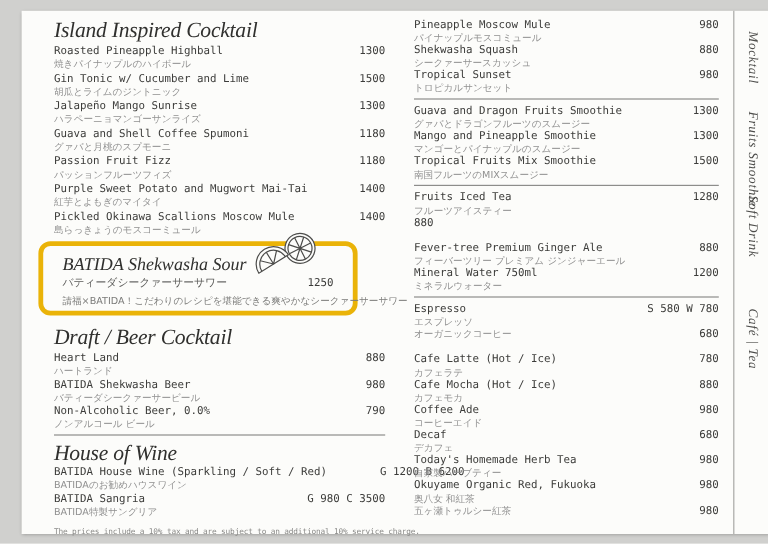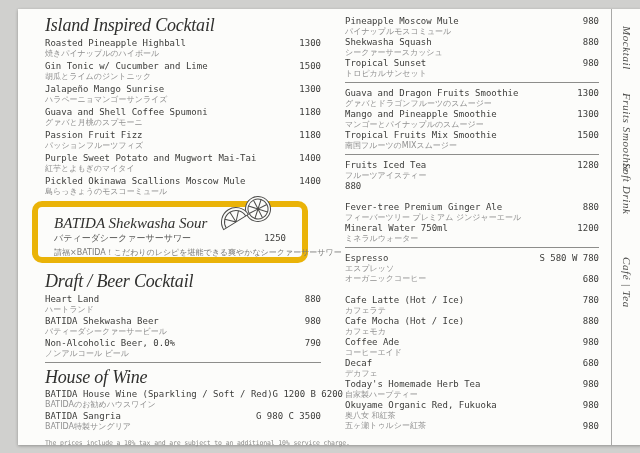--- a/index.html
+++ b/index.html
@@ -25,33 +25,33 @@
   
   .heading{
     font-family:"Liberation Serif","DejaVu Serif",serif;font-style:italic;font-weight:normal;
     font-size:18px;line-height:20px;color:#30302e;margin:0 0 3px 0;letter-spacing:-.2px;
   }
   .h-beer{margin-top:8px;}
   .h-wine{margin-top:0;margin-bottom:2px;}
   
   .item{display:flex;justify-content:space-between;align-items:flex-start;}
   .col-left .items-a .item{height:23px;}
-  .col-left .items-b .item{height:22px;}
+  .col-left .items-b .item{height:22px;gap:44px;}
   .col-right .item{height:21px;}
   .item-en{font-size:9px;line-height:11px;color:#3c3c3a;white-space:pre;}
   .item-jp{font-family:"DejaVu Sans","Liberation Sans",sans-serif;font-size:8px;line-height:10px;color:#909090;white-space:pre;}
   .item-price{font-size:9px;line-height:11px;color:#3c3c3a;white-space:pre;}
   
   .rule{border:none;border-top:1px solid #8d8d8b;height:0;}
   .col-right .rule{margin:3px 0 5px 0;}
   .rule-left{border:none;border-top:1px solid #8d8d8b;height:0;margin:2px 0 4px 0;}
   
   .feature-box{
-    position:relative;margin:2px 13px 0 -13px;height:62px;box-sizing:border-box;
-    border:6px solid #eab308;border-radius:10px;padding:8px 16px 6px 16px;
+    position:relative;margin:2px 23px 0 -13px;height:62px;box-sizing:border-box;
+    border:4px solid #eab308;border-radius:10px;padding:8px 16px 6px 16px;
   }
   .box-title{
     font-family:"Liberation Serif","DejaVu Serif",serif;font-style:italic;font-weight:normal;
     font-size:15px;line-height:16px;color:#30302e;margin:0 0 2px 0;
   }
   .box-row{display:flex;justify-content:space-between;align-items:flex-end;}
   .box-jp{font-family:"DejaVu Sans","Liberation Sans",sans-serif;font-size:9px;line-height:11px;color:#5a5a58;}
   .box-price{font-size:9px;line-height:11px;color:#3c3c3a;}
   .box-desc{font-family:"DejaVu Sans","Liberation Sans",sans-serif;font-size:8px;line-height:10px;color:#7b7b79;margin-top:4px;white-space:nowrap;}
   .citrus{position:absolute;top:-17px;right:24px;}

